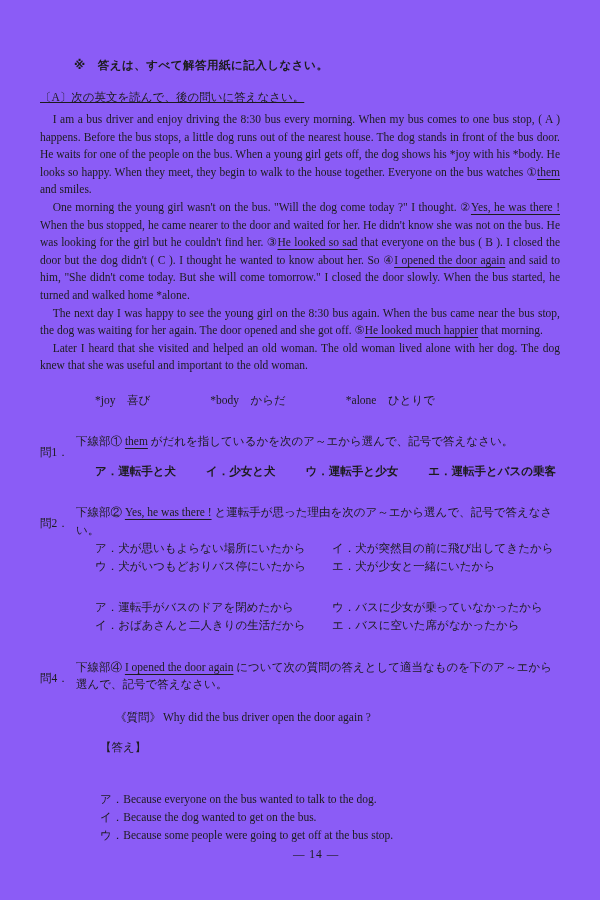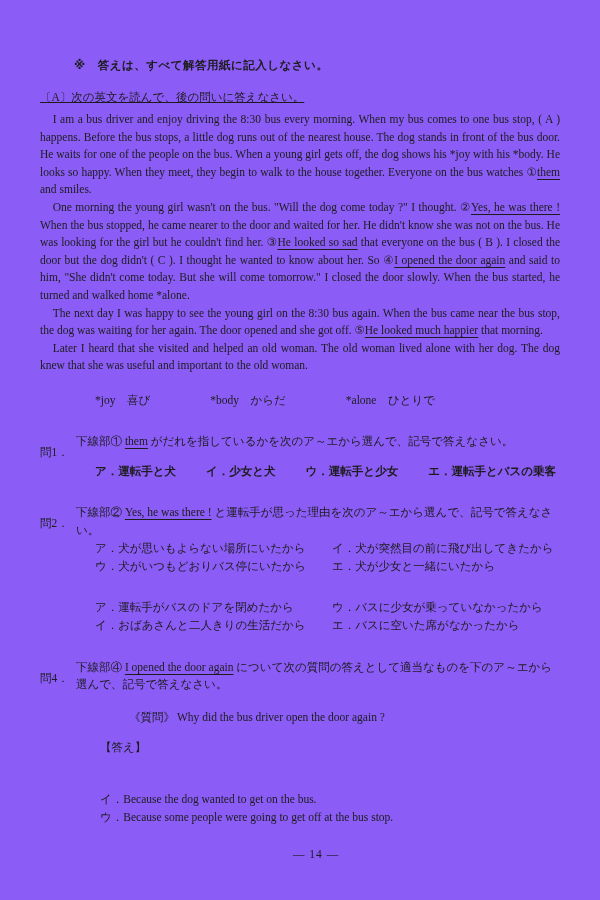--- a/index.html
+++ b/index.html
@@ -23,21 +23,21 @@
     margin:17px 0 24px 55px; display:flex; gap:60px; line-height:17px;
   }
   .question { margin-bottom:24px; }
   .q-row { display:flex; line-height:17.6px; }
   .q-label { flex:0 0 36px;margin-top:11px; }
   .q-stem { flex:1; }
   .q-options { margin-top:1px; padding-left:55px; line-height:17.6px; }
   .q-options.inline { display:flex; gap:30px;font-weight:bold; }
   .q-options.grid2 { display:grid; grid-template-columns:237px 1fr; }
   .sub-question { display:flex; margin:15px 0 0 75px; line-height:17.6px; }
-  .subq-label { flex:0 0 48px;margin-left:14px; }
+  .subq-label { flex:0 0 48px; }
   .answer-block { display:flex; margin:13px 0 0 60px; line-height:17.8px;flex-direction:column; }
   .ans-label { flex:0 0 52px; }
   .ans-options > div { line-height:17.8px; }
   .page-number {
     position:absolute; bottom:40px; left:16px; width:100%;
     text-align:center; font-size:11.5px; letter-spacing:1px;
   }
 </style>
 </head>
 <body>
@@ -101,20 +101,21 @@
       <span class="q-label">問4．</span>
       <span class="q-stem"><span>下線部④ </span><span class="u">I opened the door again</span><span> について次の質問の答えとして適当なものを下のア～エから選んで、記号で答えなさい。</span></span>
     </div>
     <div class="sub-question">
       <span class="subq-label">《質問》</span>
       <span class="subq-text">Why did the bus driver open the door again ?</span>
     </div>
     <div class="answer-block">
       <span class="ans-label">【答え】</span>
       <div class="ans-options">
+        <div>ア．Because everyone on the bus wanted to talk to the dog.</div>
         <div>イ．Because the dog wanted to get on the bus.</div>
         <div>ウ．Because some people were going to get off at the bus stop.</div>
       </div>
     </div>
   </div>
 
   <div class="page-number">— 14 —</div>
 
 </div>
 

